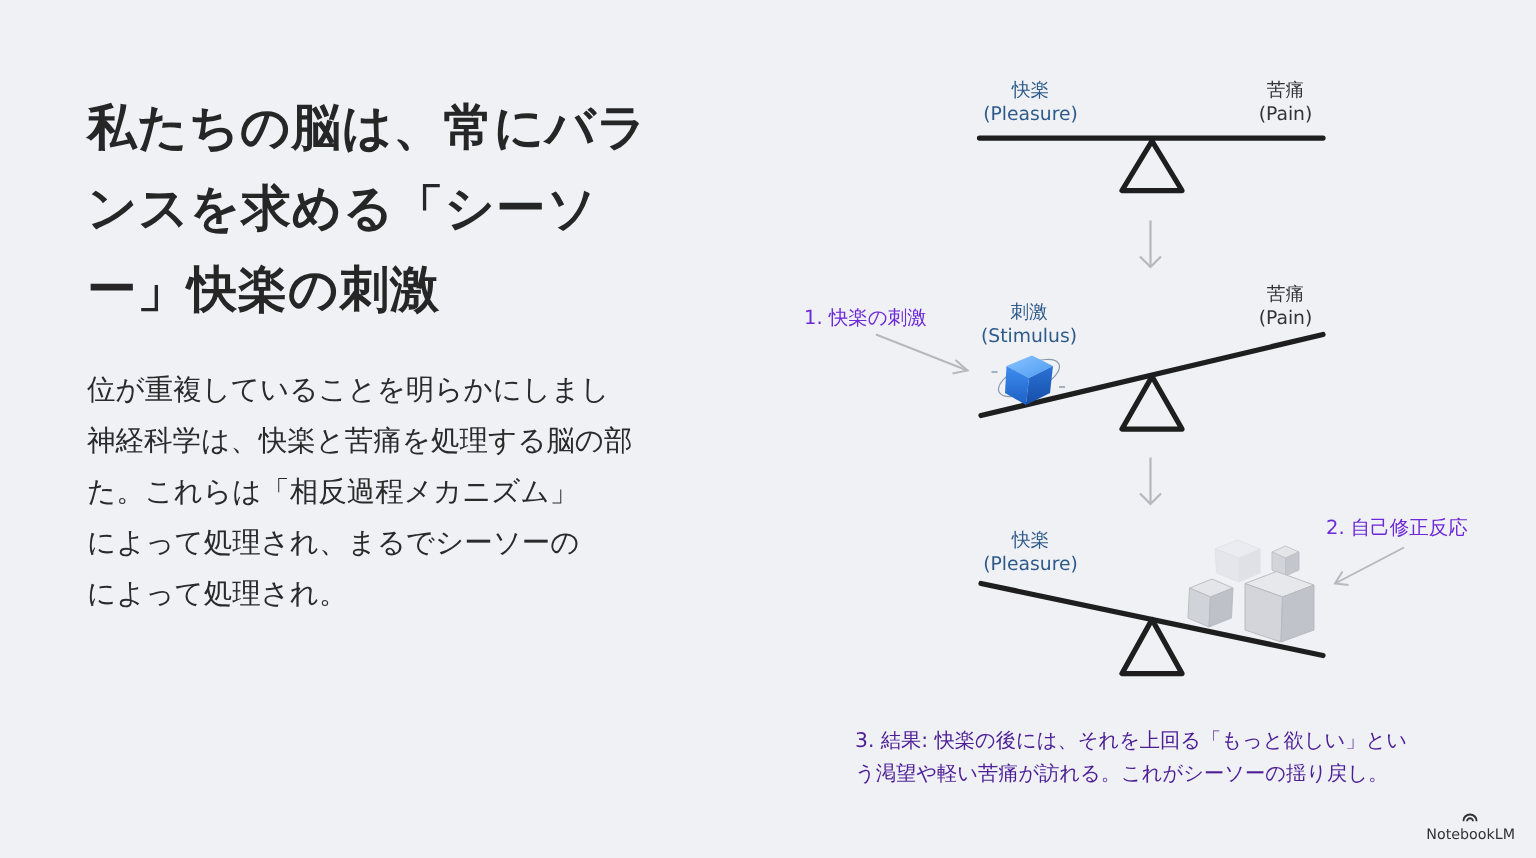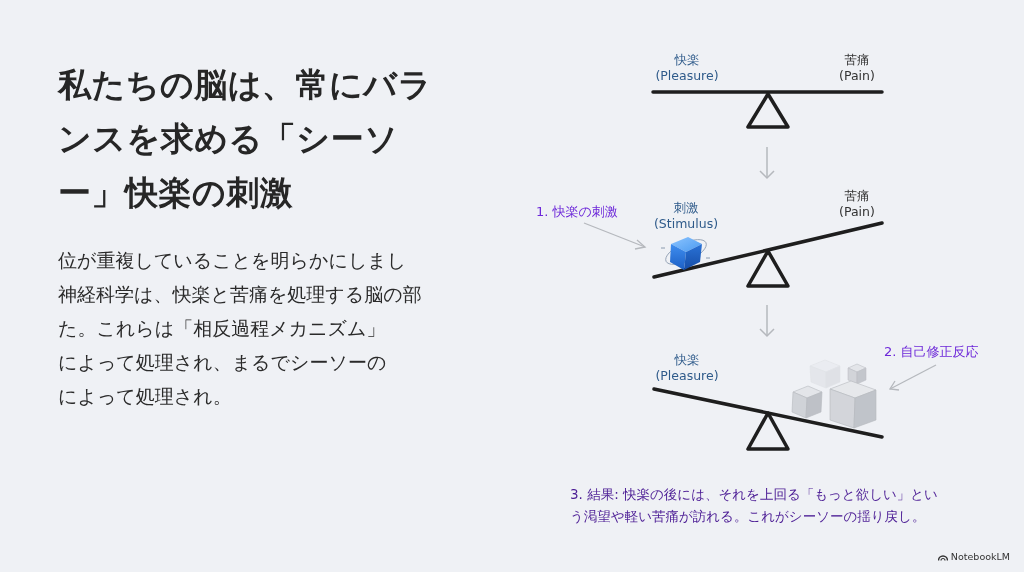--- a/index.html
+++ b/index.html
@@ -30,21 +30,21 @@
   .step {
     position: absolute; font-size: 13px; color: #6d28d9; white-space: nowrap;
   }
   .result {
     position: absolute; left: 570px; top: 483px; width: 420px;
     font-size: 13.5px; line-height: 22px; color: #4c1d95;
   }
   .result div { white-space: nowrap; }
   .brand {
     position: absolute; right: 14px; bottom: 10px;
-    font-size: 9.5px; color: #333; display: flex; align-items: center; gap: 3px;
+    font-size: 9.5px; color: #333; display: flex; align-items: center; gap: 3px; flex-direction: column;
   }
 </style>
 </head>
 <body>
 
 <div class="title">
   <div>私たちの脳は、常にバラ</div>
   <div>ンスを求める「シーソ</div>
   <div>ー」快楽の刺激</div>
 </div>

